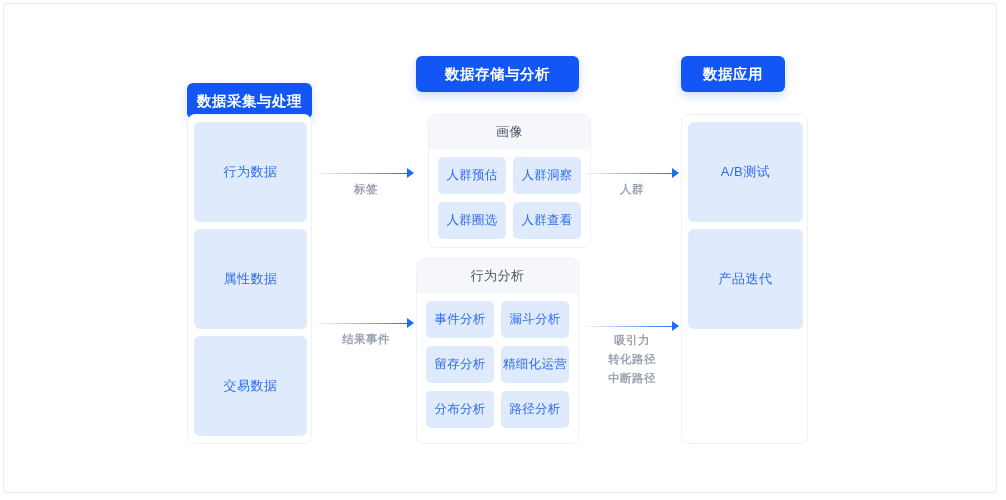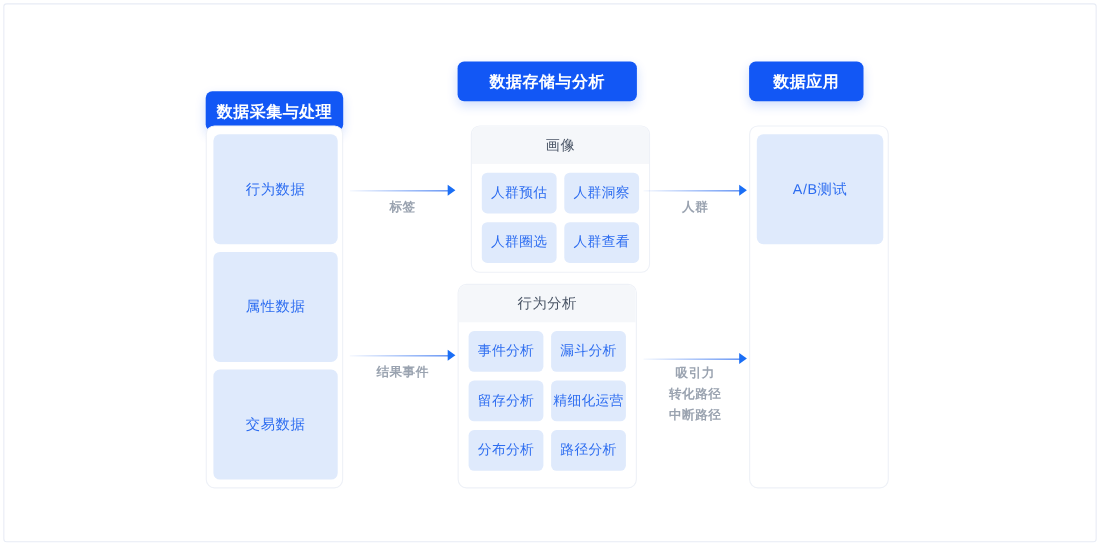--- a/index.html
+++ b/index.html
@@ -196,20 +196,21 @@
       <div class="chip">漏斗分析</div>
       <div class="chip">留存分析</div>
       <div class="chip">精细化运营</div>
       <div class="chip">分布分析</div>
       <div class="chip">路径分析</div>
     </div>
   </div>
 
   <div class="col-shell" id="col-right">
     <div class="big-card r0">A/B测试</div>
+    <div class="big-card r1">产品迭代</div>
   </div>
 
   <div class="arrow" id="arrow-1">
     <span class="line"></span>
     <span class="head"></span>
   </div>
   <div class="arrow-label" id="label-1">标签</div>
 
   <div class="arrow" id="arrow-2">
     <span class="line"></span>

